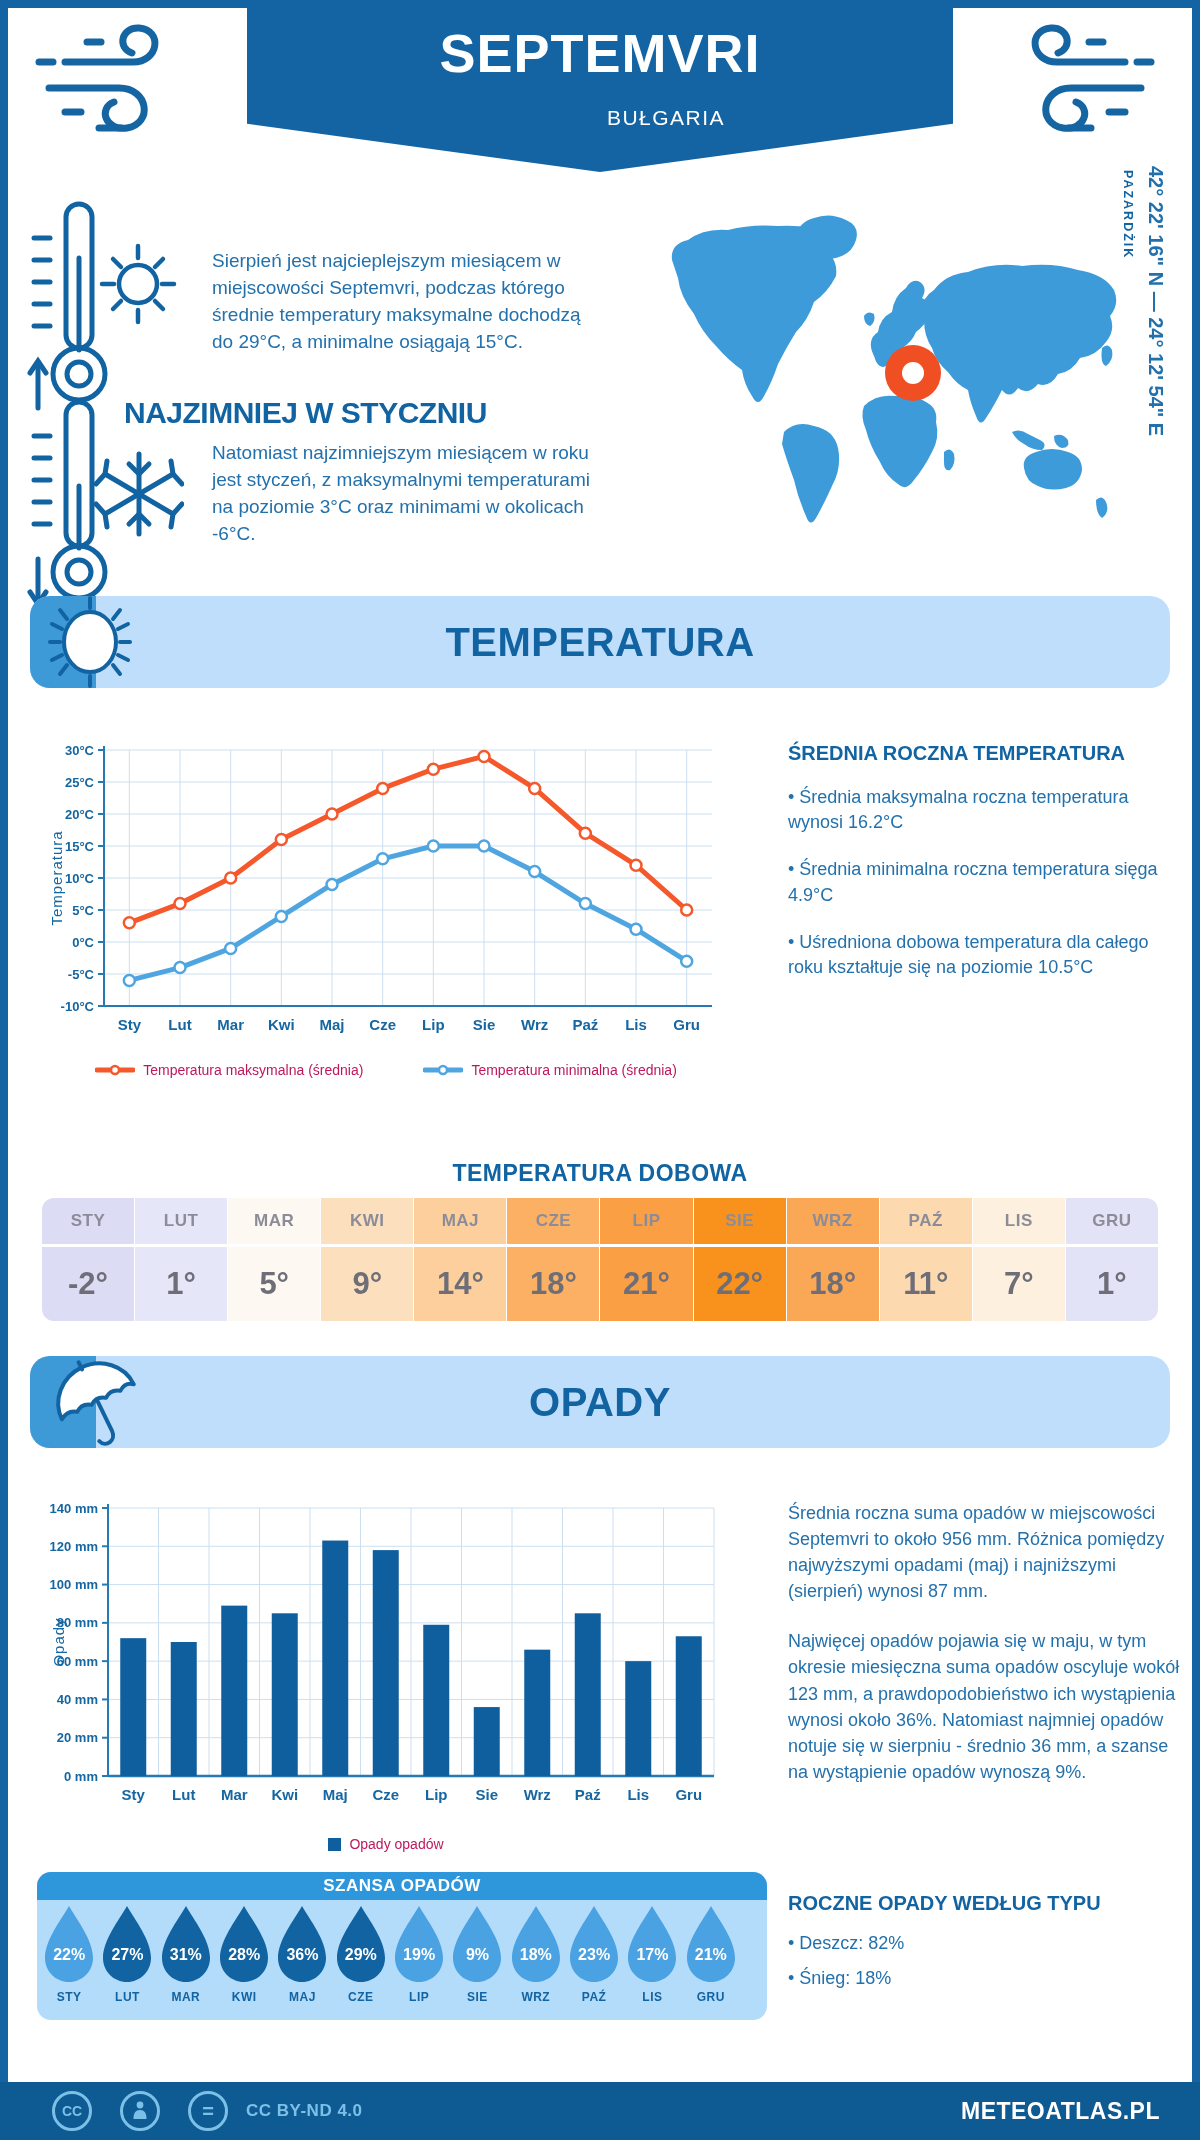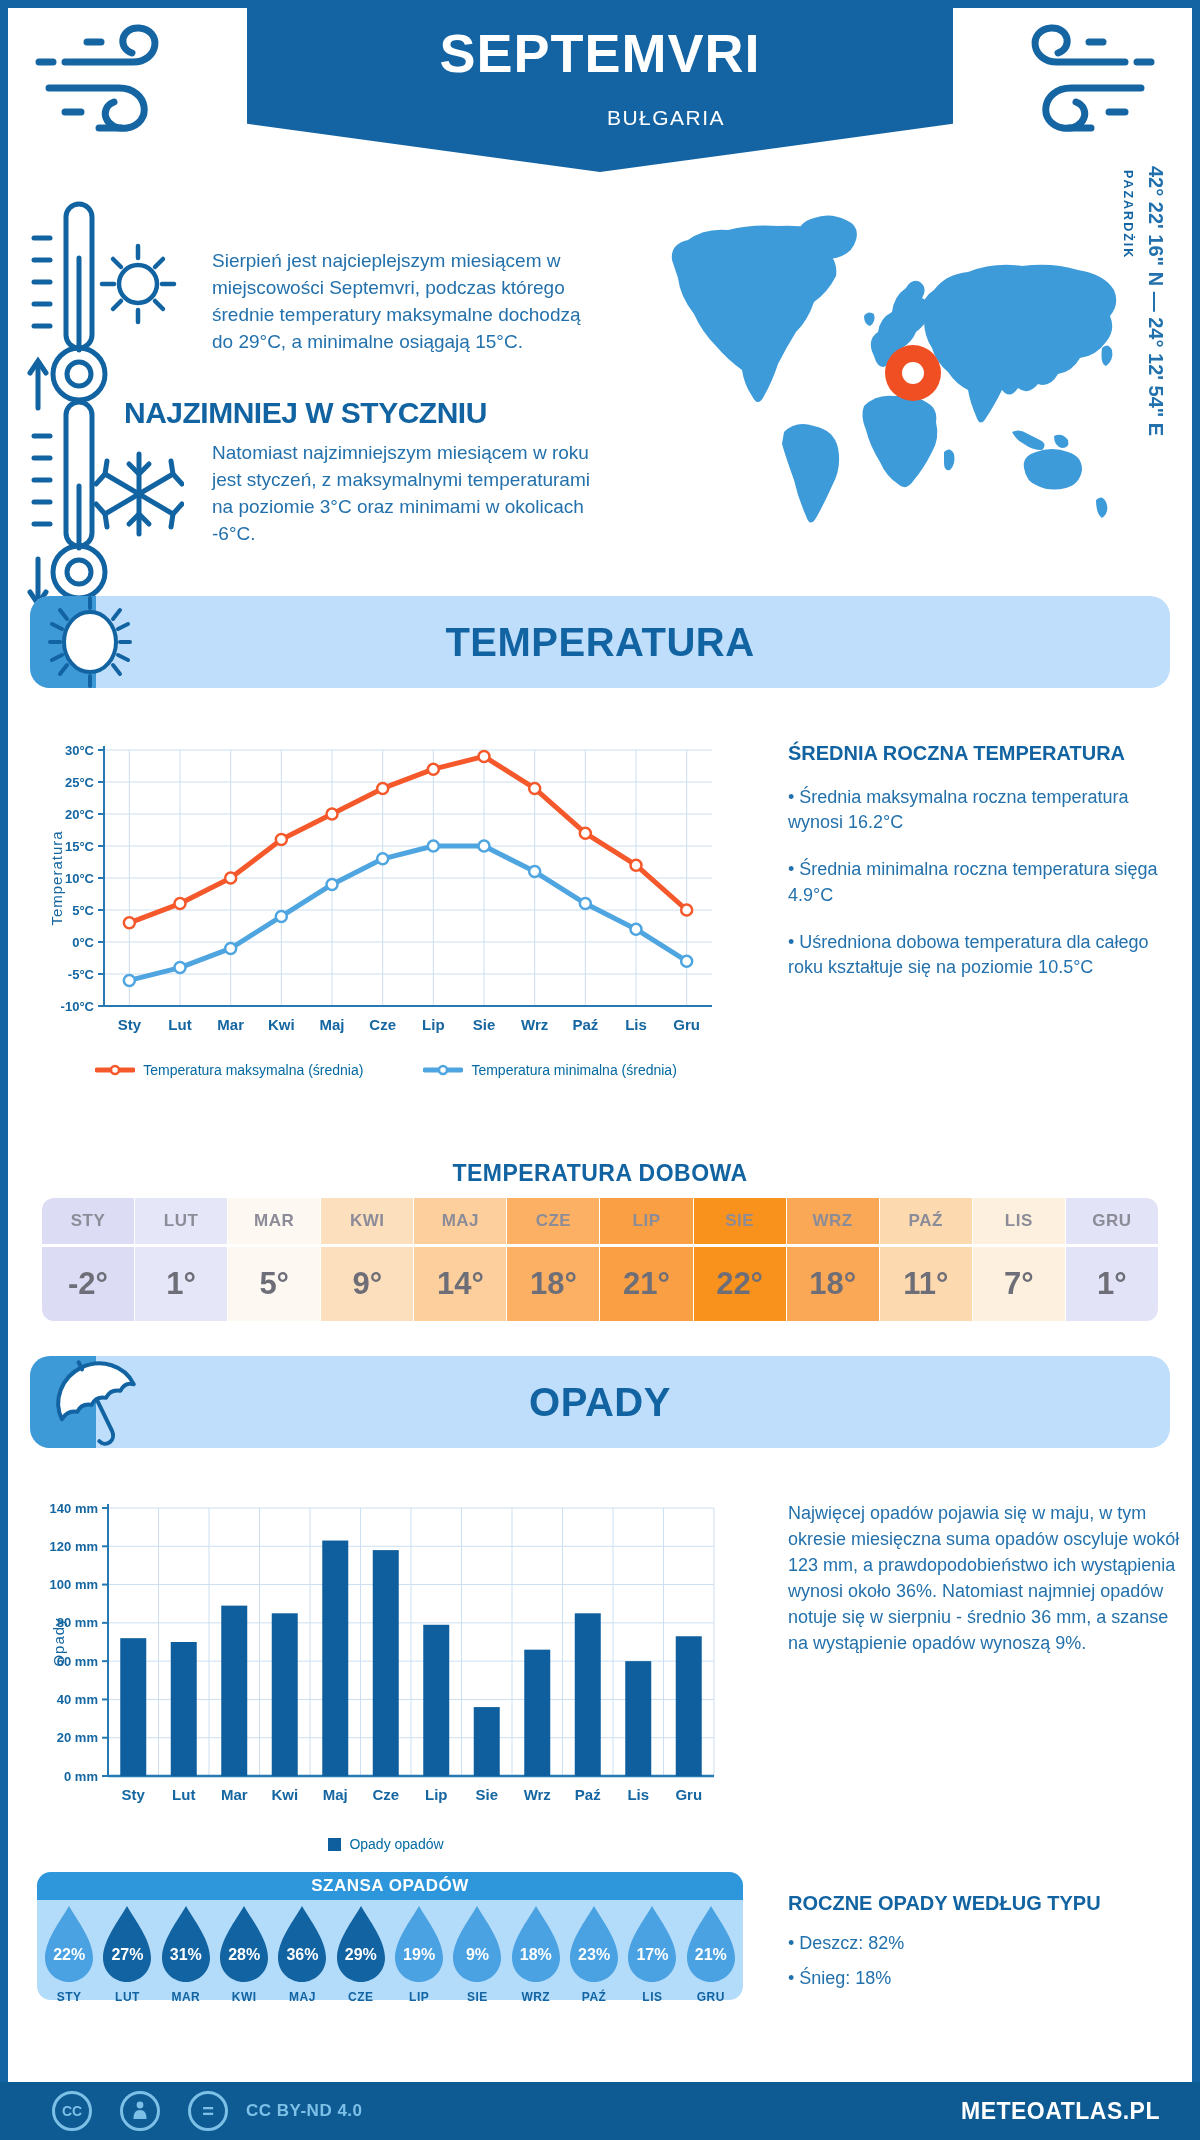--- a/index.html
+++ b/index.html
@@ -41,25 +41,25 @@
   .dobowa .row{display:flex;gap:1px;}
   .dobowa .cell{flex:1;display:flex;align-items:center;justify-content:center;}
   .dobowa .mrow .cell{height:46px;font-size:17px;font-weight:bold;color:#8c8c99;letter-spacing:0.5px;}
   .dobowa .vrow .cell{height:74px;font-size:31px;font-weight:bold;color:#6e6e78;}
   .dobowa .mrow .cell:first-child{border-top-left-radius:12px;}
   .dobowa .mrow .cell:last-child{border-top-right-radius:12px;}
   .dobowa .vrow .cell:first-child{border-bottom-left-radius:12px;}
   .dobowa .vrow .cell:last-child{border-bottom-right-radius:12px;}
   
   .legend{display:flex;justify-content:center;align-items:center;gap:60px;
-          font-size:14px;color:#0369a1;}
+          font-size:14px;color:#be185d;}
   .legend .item{display:flex;align-items:center;gap:8px;}
   .legend .sq{width:13px;height:13px;display:inline-block;}
   
-  .chance{left:37px;top:1872px;width:706px;height:128px;background:#b3dcfb;border-radius:14px;}
+  .chance{left:37px;top:1872px;width:706px;height:148px;background:#b3dcfb;border-radius:14px;padding-left:24px;}
   .chance-head{position:absolute;left:0;top:0;width:100%;height:28px;background:#2e96db;
                border-radius:14px 14px 0 0;display:flex;align-items:center;justify-content:center;
                color:#fff;font-size:17px;font-weight:bold;letter-spacing:0.5px;}
   .drops{position:absolute;left:3px;top:32px;width:700px;display:flex;}
   .dropslot{flex:1;position:relative;display:flex;flex-direction:column;align-items:center;}
   .drop{position:relative;width:52px;height:80px;}
   .drop .pct{position:absolute;left:0;top:42px;width:100%;text-align:center;color:#fff;
              font-size:16px;font-weight:bold;}
   .drop-month{margin-top:6px;font-size:12px;font-weight:bold;color:#1263a1;letter-spacing:0.5px;}
   
@@ -436,20 +436,21 @@
     </svg>
   <div class="abs legend" style="left:48px;top:1836px;width:676px;" id="legend-bar">
       <div class="item">
         <span class="sq" style="background: rgb(15, 95, 158);"></span>
         <span>Opady opadów</span>
       </div>
     </div>
 
   <div class="abs" style="left:788px;top:1500px;width:392px;">
     <div id="precip-paras">
+        <p class="para">Średnia roczna suma opadów w miejscowości Septemvri to około 956 mm. Różnica pomiędzy najwyższymi opadami (maj) i najniższymi (sierpień) wynosi 87 mm.</p>
         <p class="para">Najwięcej opadów pojawia się w maju, w tym okresie miesięczna suma opadów oscyluje wokół 123 mm, a prawdopodobieństwo ich wystąpienia wynosi około 36%. Natomiast najmniej opadów notuje się w sierpniu - średnio 36 mm, a szanse na wystąpienie opadów wynoszą 9%.</p>
       </div>
   </div>
   <div class="abs" style="left:788px;top:1892px;width:392px;">
     <div class="facts-title" style="margin-bottom:16px;">ROCZNE OPADY WEDŁUG TYPU</div>
     <div id="types-list">
         <p class="bullet" style="margin: 0px 0px 10px;">Deszcz: 82%</p>
         <p class="bullet" style="margin: 0px 0px 10px;">Śnieg: 18%</p>
       </div>
   </div>

